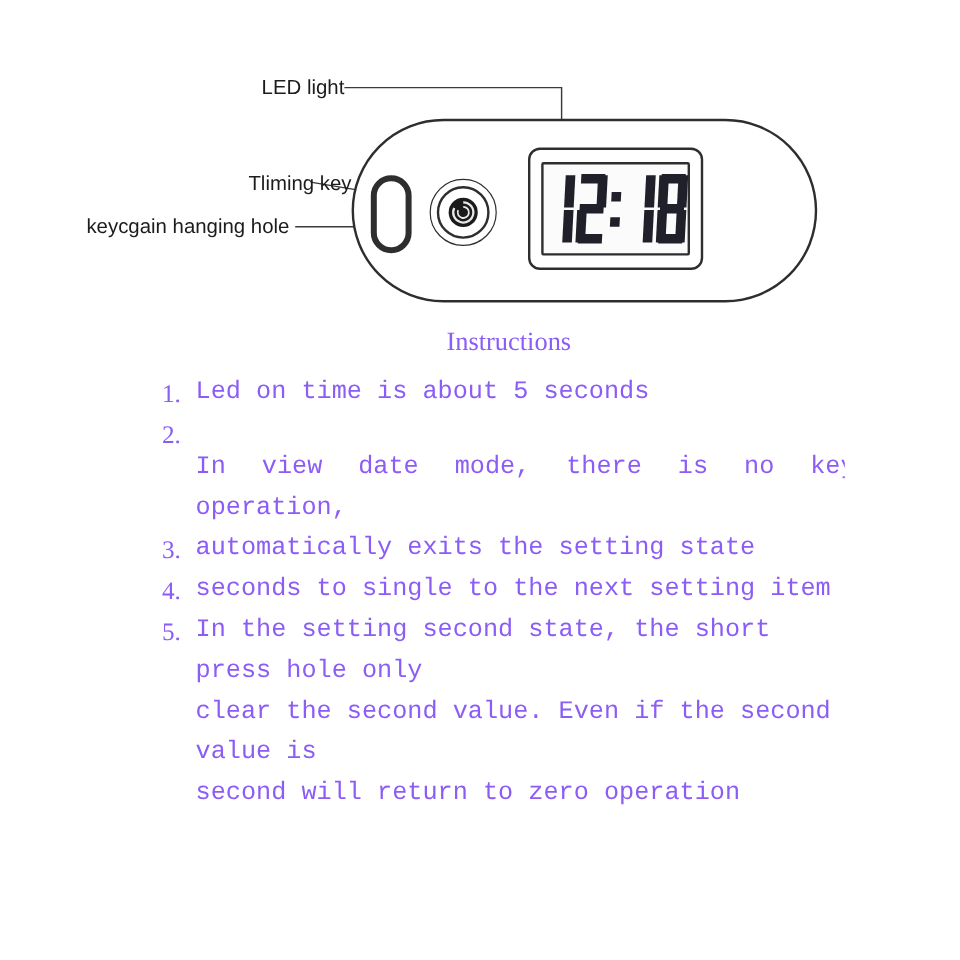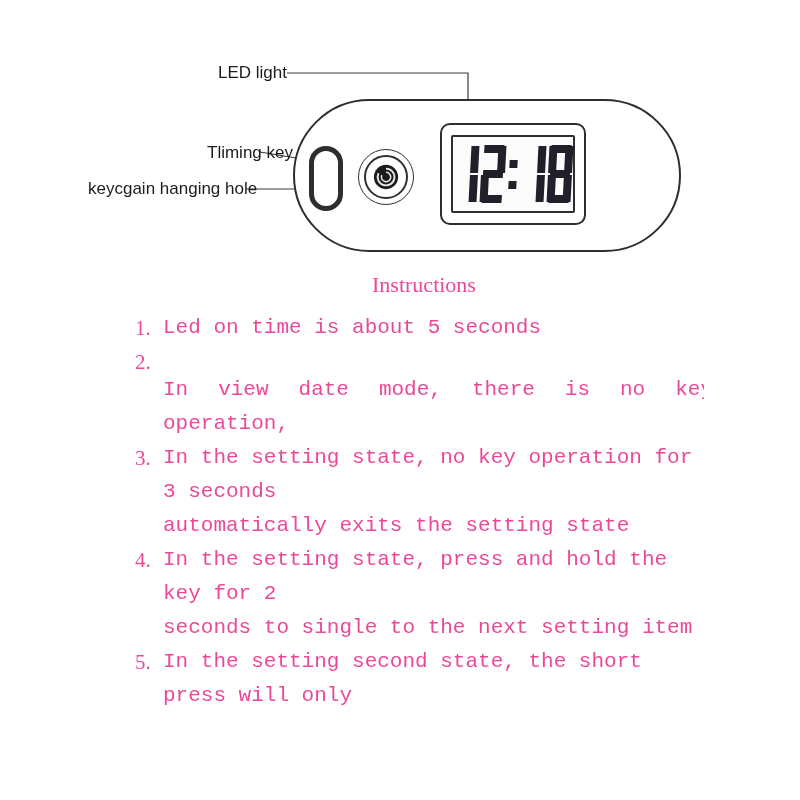--- a/index.html
+++ b/index.html
@@ -7,21 +7,21 @@
   body { font-family:"Liberation Sans", sans-serif; color:#1c1c1c; }
   .page { position:relative; width:704px; height:800px; background:#fff; overflow:hidden; }
 
   
   .connectors { position:absolute; left:0; top:0; width:800px; height:800px; pointer-events:none; }
 
   
   .label { position:absolute; font-size:17px; color:#1c1c1c; white-space:nowrap; }
   .label-led  { left:218px; top:63px; }
   .label-key  { left:176px; top:143px;margin-left:31px; }
-  .label-hole { left:88px;  top:179px; }
+  .label-hole { left:72px;  top:179px; }
 
   
   .device { position:absolute; left:293px; top:99px; width:388px; height:153px;
             border:2px solid #2e2e2e; border-radius:77px; background:#fff; }
   .hole { position:absolute; left:14px; top:45px; width:34px; height:65px;
           border:5px solid #2e2e2e; border-radius:17px; }
   .button-outer { position:absolute; left:63px; top:48px; width:56px; height:56px;
                   border:1.5px solid #2e2e2e; border-radius:50%;
                   display:flex; align-items:center; justify-content:center; }
   .button-inner { width:44px; height:44px; border:2px solid #2e2e2e; border-radius:50%;
@@ -40,21 +40,21 @@
   .seg-g { left:2px; right:2px; top:25px;   height:8px; }
   .seg-b { right:0; top:1px;    width:8px;  height:27px; }
   .seg-c { right:0; bottom:1px; width:8px;  height:27px; }
   .seg-e { left:0;  bottom:1px; width:8px;  height:27px; }
   .seg-f { left:0;  top:1px;    width:8px;  height:27px; }
   .colon { display:flex; flex-direction:column; gap:13px; padding:0 1px; }
   .colon span { width:8px; height:8px; background:#20202a; }
 
   
   .instructions { position:absolute; left:135px; top:272px; width:578px;
-                  font-family:"Liberation Serif", serif; color:#ec4899; }
+                  font-family:"Liberation Serif", serif; color:#8b5cf6; }
   .ins-title { text-align:center; font-size:22px; margin-bottom:13px; }
   .item { display:flex; font-size:21px; line-height:34px; }
   .num { width:28px; flex:none; }
   .lines { flex:1;font-family:Liberation Mono, monospace; }
   .lines .j { text-align:justify; text-align-last:justify;margin-top:28px; }
 </style>
 </head>
 <body>
 
 <div class="page">
@@ -133,34 +133,34 @@
     <div class="item">
       <span class="num">2.</span>
       <div class="lines">
         <div class="j">In view date mode, there is no key operation,</div>
       </div>
     </div>
 
     <div class="item">
       <span class="num">3.</span>
       <div class="lines">
-        <div>In the setting state, no key operation for 3 seconds</div>
         <div>automatically exits the setting state</div>
       </div>
     </div>
 
     <div class="item">
       <span class="num">4.</span>
       <div class="lines">
-        <div>In the setting state, press and hold the key for 2</div>
         <div>seconds to single to the next setting item</div>
       </div>
     </div>
 
     <div class="item">
       <span class="num">5.</span>
       <div class="lines">
-        <div>In the setting second state, the short press will only</div>
+        <div>In the setting second state, the short press hole only</div>
+        <div>clear the second value. Even if the second value is</div>
+        <div>second will return to zero operation</div>
       </div>
     </div>
   </div>
 
 </div>
 
 </body></html>

